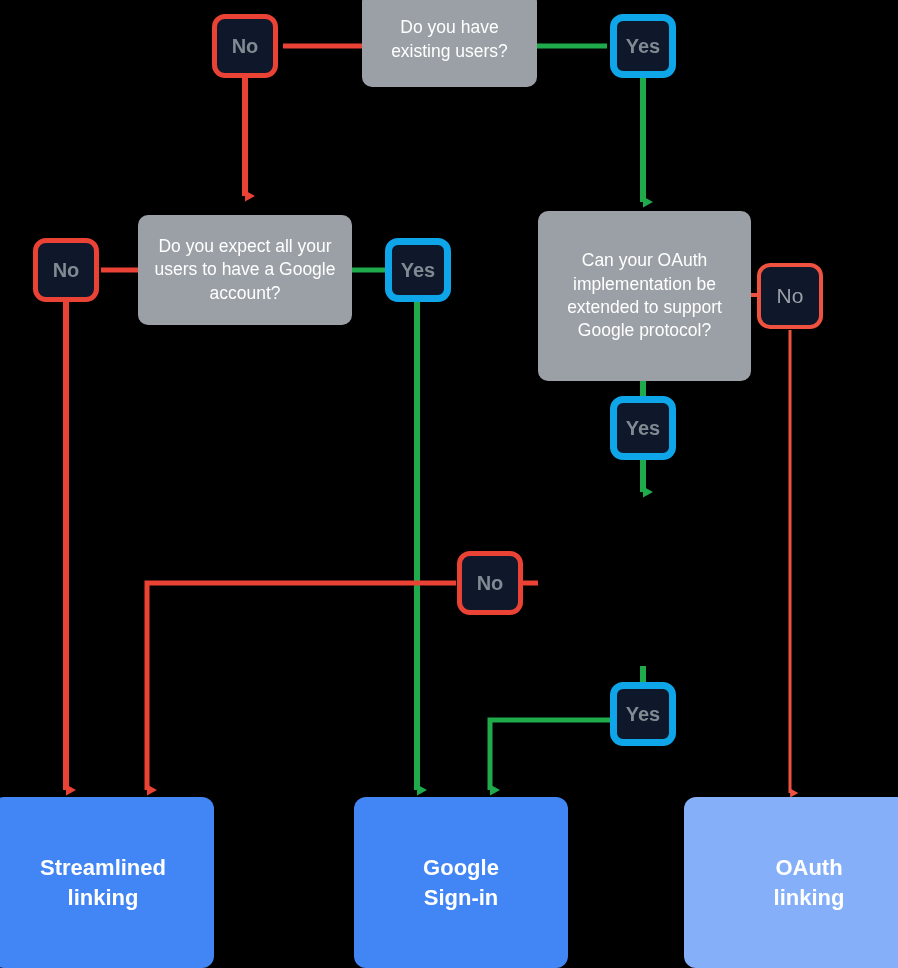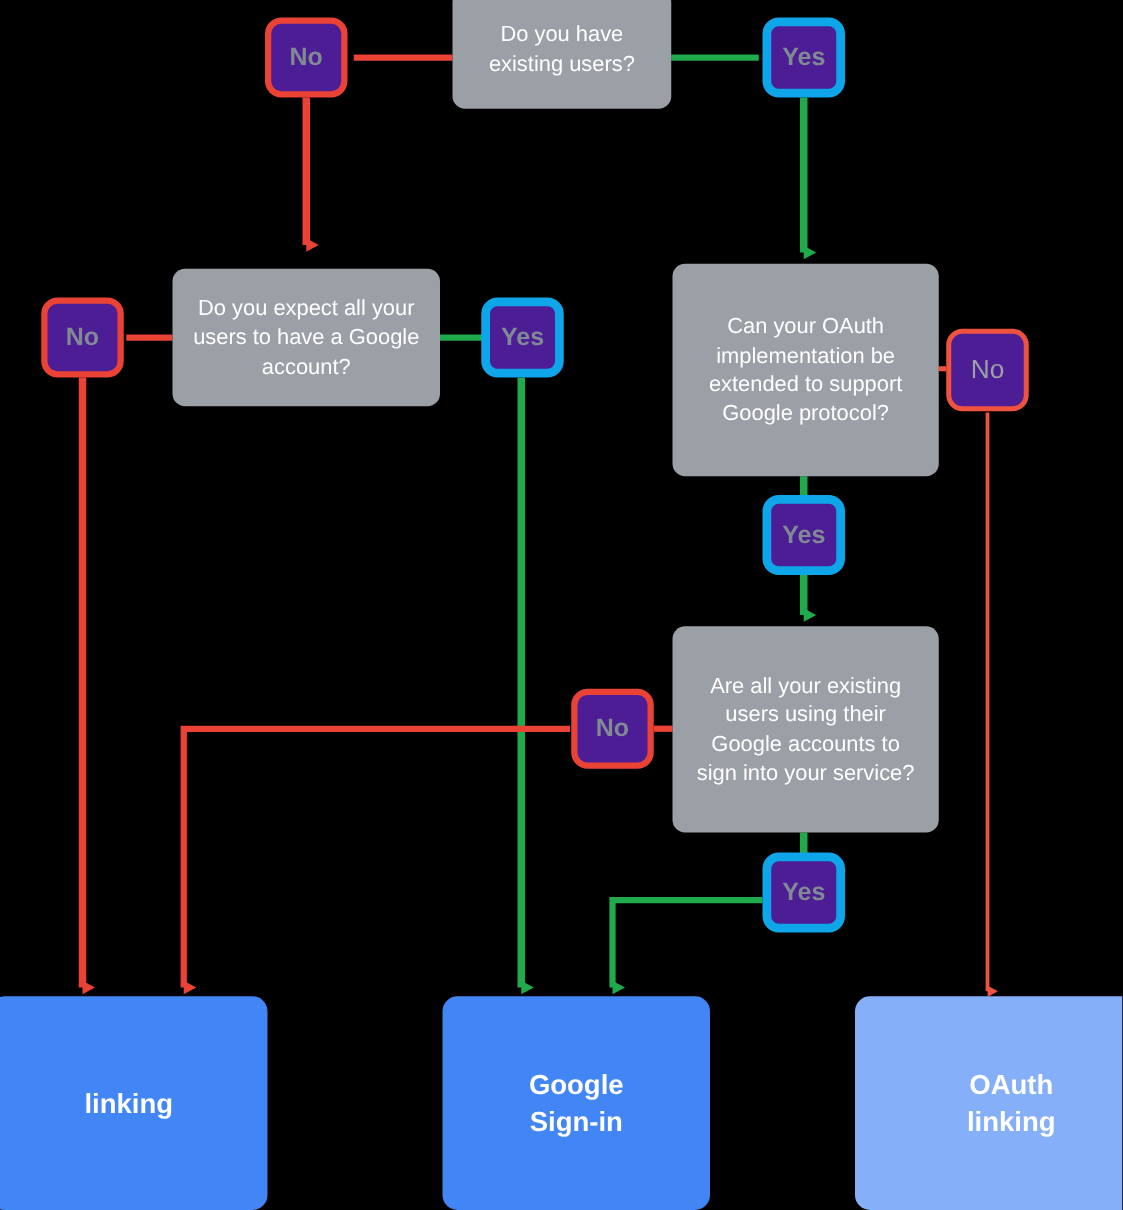--- a/index.html
+++ b/index.html
@@ -31,21 +31,21 @@
     font-size:17.5px;
     font-weight:400;
     padding:0 14px;
     box-sizing:border-box;
     z-index:3;
   }
 
   
   .badge{
     position:absolute;
-    background:#4c1d95;
+    background:#0f172a;
     border-radius:13px;
     display:flex;
     align-items:center;
     justify-content:center;
     font-size:20px;
     font-weight:700;
     color:#808a92;
     box-sizing:border-box;
     z-index:5;
   }
@@ -129,40 +129,40 @@
       <path d="M610,720 L490,720 L490,790" stroke="#1faa4b" stroke-width="5" marker-end="url(#ar-green)"></path>
     </g>
   </svg>
 
   <div class="qbox" style="left:362px;top:-8px;width:175px;height:95px;">Do you have existing users?</div>
 
   <div class="qbox" style="left:138px;top:215px;width:214px;height:110px;">Do you expect all your users to have a Google account?</div>
 
   <div class="qbox" style="left:538px;top:211px;width:213px;height:170px;">Can your OAuth implementation be extended to support Google protocol?</div>
 
-  <div class="qbox" style="left:538px;top:501px;width:213px;height:165px;">Are all your existing users using their Google accounts to sign into your service?</div>
 
   <div class="badge no" style="left:212px;top:14px;width:66px;height:64px;">No</div>
 
   <div class="badge yes" style="left:610px;top:14px;width:66px;height:64px;">Yes</div>
 
   <div class="badge no" style="left:33px;top:238px;width:66px;height:64px;">No</div>
 
   <div class="badge yes" style="left:385px;top:238px;width:66px;height:64px;">Yes</div>
 
   <div class="badge no-thin" style="left:757px;top:263px;width:66px;height:66px;">No</div>
 
   <div class="badge yes" style="left:610px;top:396px;width:66px;height:64px;">Yes</div>
 
   <div class="badge no" style="left:457px;top:551px;width:66px;height:64px;">No</div>
 
   <div class="badge yes" style="left:610px;top:682px;width:66px;height:64px;">Yes</div>
 
   <div class="obox primary" style="left:-8px;top:797px;width:222px;height:171px;">
     <div>
+      <div>Streamlined</div>
       <div>linking</div>
     </div>
   </div>
 
   <div class="obox primary" style="left:342px;top:797px;width:214px;height:171px;margin-left:12px;">
     <div>
       <div>Google</div>
       <div>Sign-in</div>
     </div>
   </div>

